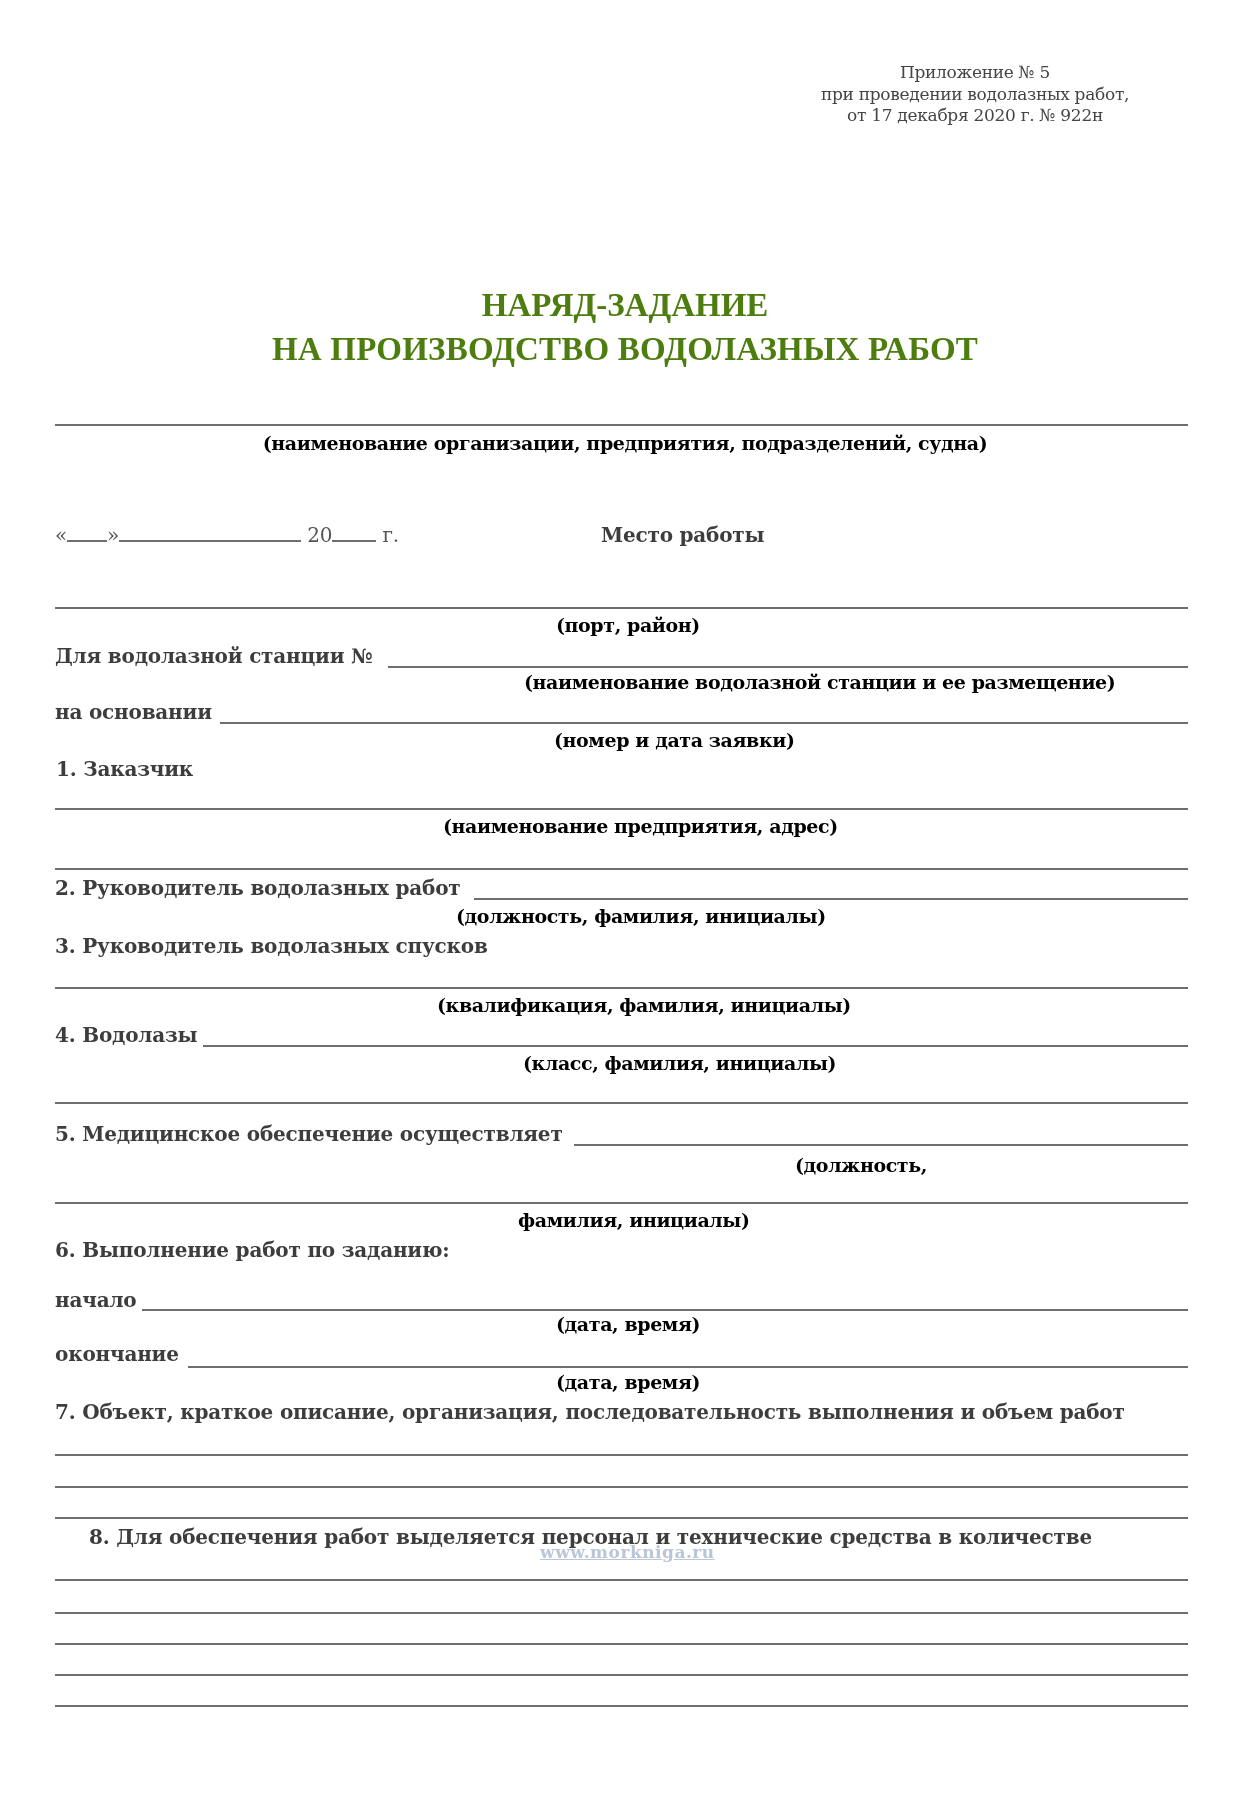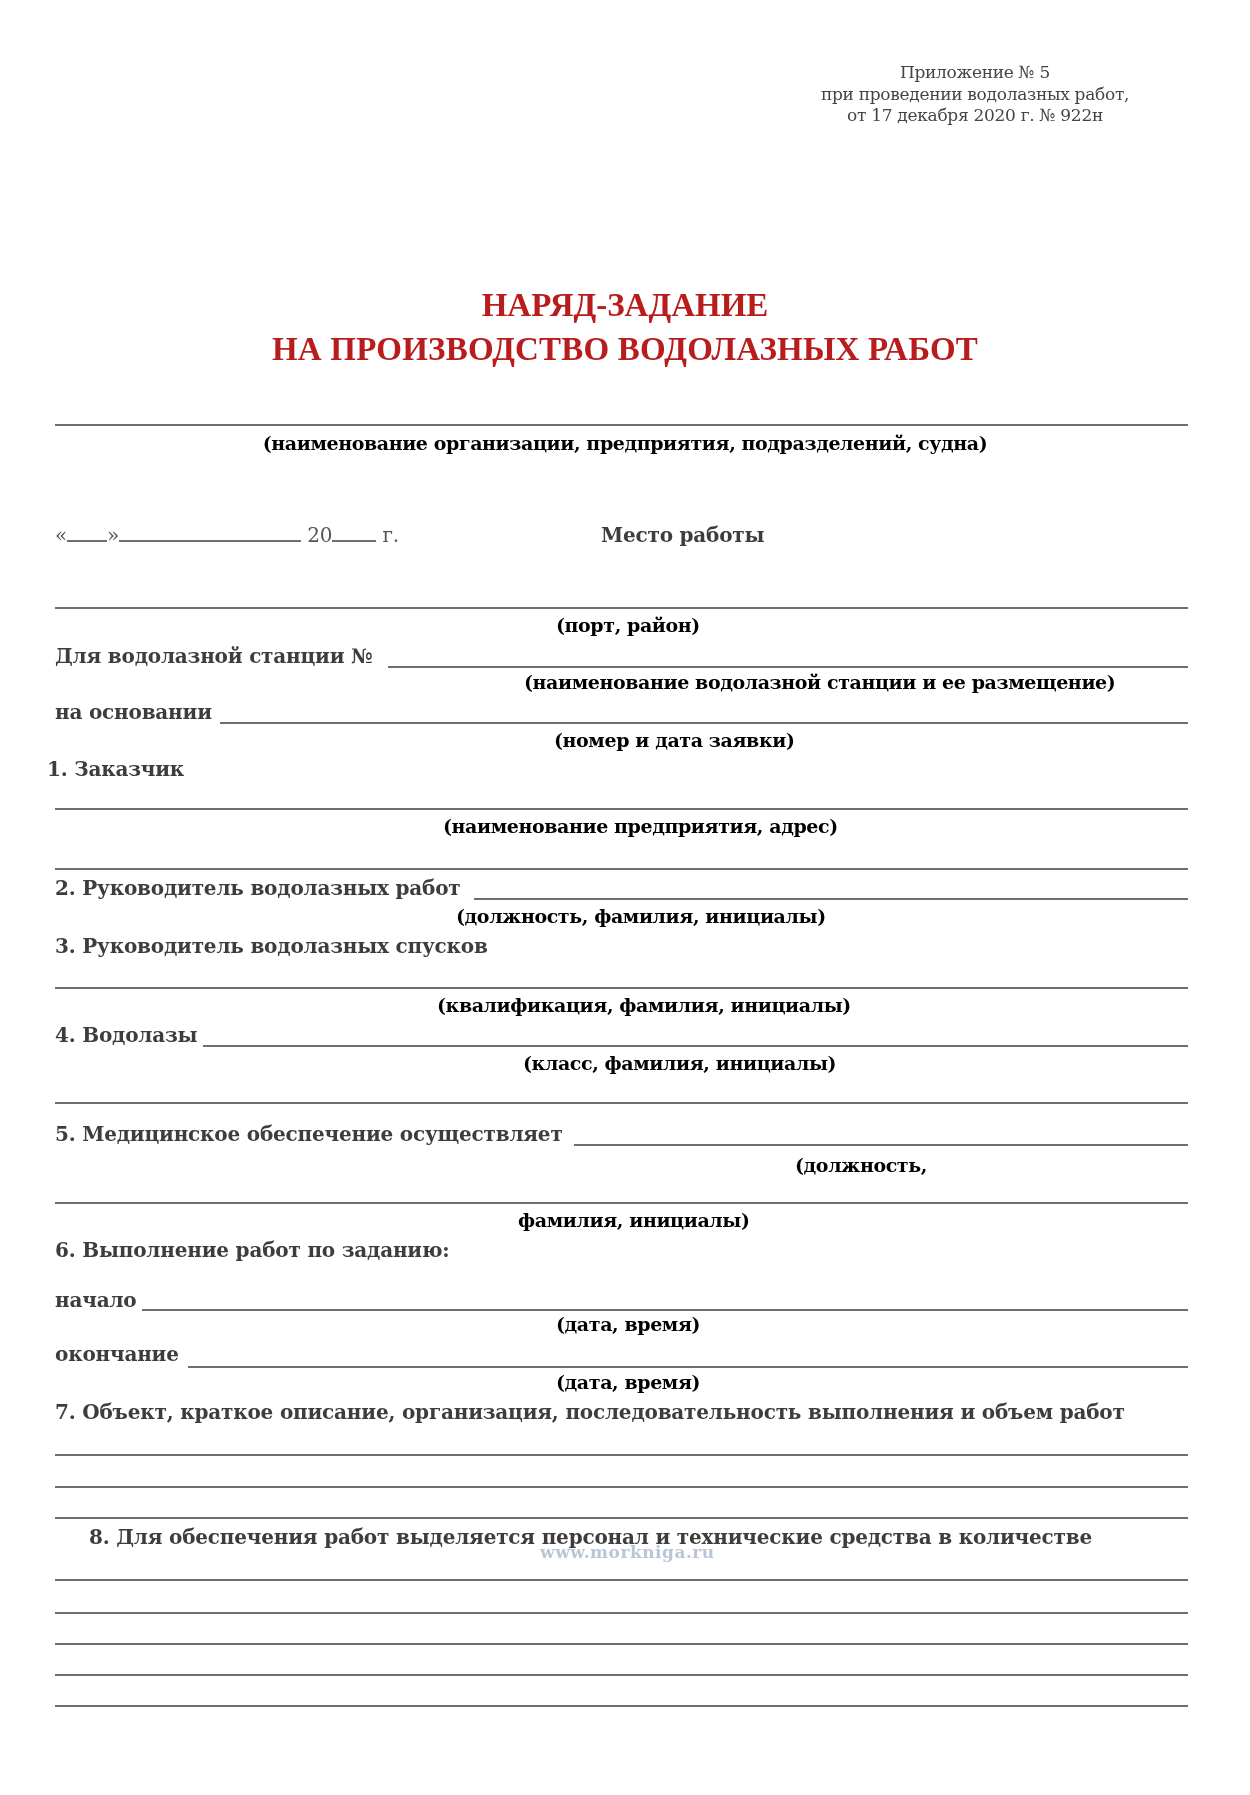--- a/index.html
+++ b/index.html
@@ -2,21 +2,21 @@
 <html><head>
   <meta charset="utf-8">
   <style>
     html, body { margin: 0; padding: 0; background: #ffffff; }
     body { width: 1250px; height: 1795px; position: relative; overflow: hidden;
            font-family: "DejaVu Serif", "Liberation Serif", serif; color: #3a3a3a; }
     .abs { position: absolute; }
     .appendix { left: 760px; top: 62px; width: 430px; text-align: center;
                 font-size: 17px; line-height: 21.5px; color: #444; letter-spacing: -0.3px; }
     .appendix div { white-space: nowrap; }
-    .title { left: 0; width: 1250px; text-align: center; font-weight: bold; color: #b91c1c;
+    .title { left: 0; width: 1250px; text-align: center; font-weight: bold; color: #4d7c0f;
              font-family: "Liberation Serif", "DejaVu Serif", serif; }
     .t1 { top: 287px; font-size: 33px; }
     .t2 { top: 331px; font-size: 33px; letter-spacing: 0.2px; }
     .rule { position: absolute; height: 0; border-top: 2.5px solid #6e6e6e; }
     .full { left: 55px; width: 1133px; }
     .cap { position: absolute; font-size: 19px; font-weight: bold; color: #000000; white-space: nowrap;
            letter-spacing: -0.4px; }
     .lbl { position: absolute; font-size: 20px; font-weight: bold; color: #3d3d3d; white-space: nowrap;
            letter-spacing: -0.2px; }
     .blank { display: inline-block; border-bottom: 2px solid #6e6e6e; vertical-align: baseline; height: 1px; }
@@ -49,21 +49,21 @@
 <div class="cap" style="left:556px;top:614px;">(порт, район)</div>
 
 <div class="lbl" style="left:55px;top:644px;">Для водолазной станции №</div>
 <div class="rule" style="left:388px;width:800px;top:666px;"></div>
 <div class="cap" style="left:524px;top:671px;">(наименование водолазной станции и ее размещение)</div>
 
 <div class="lbl" style="left:55px;top:700px;">на основании</div>
 <div class="rule" style="left:220px;width:968px;top:722px;"></div>
 <div class="cap" style="left:554px;top:729px;">(номер и дата заявки)</div>
 
-<div class="lbl" style="left:47px;top:757px;">1. Заказчик</div>
+<div class="lbl" style="left:56px;top:757px;">1. Заказчик</div>
 <div class="rule full" style="top:808px;"></div>
 <div class="cap" style="left:443px;top:815px;">(наименование предприятия, адрес)</div>
 <div class="rule full" style="top:868px;"></div>
 
 <div class="lbl" style="left:55px;top:876px;">2. Руководитель водолазных работ</div>
 <div class="rule" style="left:474px;width:714px;top:898px;"></div>
 <div class="cap" style="left:456px;top:905px;">(должность, фамилия, инициалы)</div>
 
 <div class="lbl" style="left:55px;top:934px;">3. Руководитель водолазных спусков</div>
 <div class="rule full" style="top:987px;"></div>
@@ -87,18 +87,18 @@
 <div class="lbl" style="left:55px;top:1342px;">окончание</div>
 <div class="rule" style="left:188px;width:1000px;top:1366px;"></div>
 <div class="cap" style="left:556px;top:1371px;">(дата, время)</div>
 
 <div class="lbl" style="left:55px;top:1400px;">7. Объект, краткое описание, организация, последовательность выполнения и объем работ</div>
 <div class="rule full" style="top:1454px;"></div>
 <div class="rule full" style="top:1486px;"></div>
 <div class="rule full" style="top:1517px;"></div>
 
 <div class="lbl" style="left:55px;top:1525px;margin-left:34px;">8. Для обеспечения работ выделяется персонал и технические средства в количестве</div>
-<div class="watermark" style="left:540px;top:1542px;">www.morkniga.ru</div>
+<div class="watermark" style="left:540px;top:1542px;text-decoration:underline;">www.morkniga.ru</div>
 <div class="rule full" style="top:1579px;"></div>
 <div class="rule full" style="top:1612px;"></div>
 <div class="rule full" style="top:1643px;"></div>
 <div class="rule full" style="top:1674px;"></div>
 <div class="rule full" style="top:1705px;"></div>
 
 </body></html>

